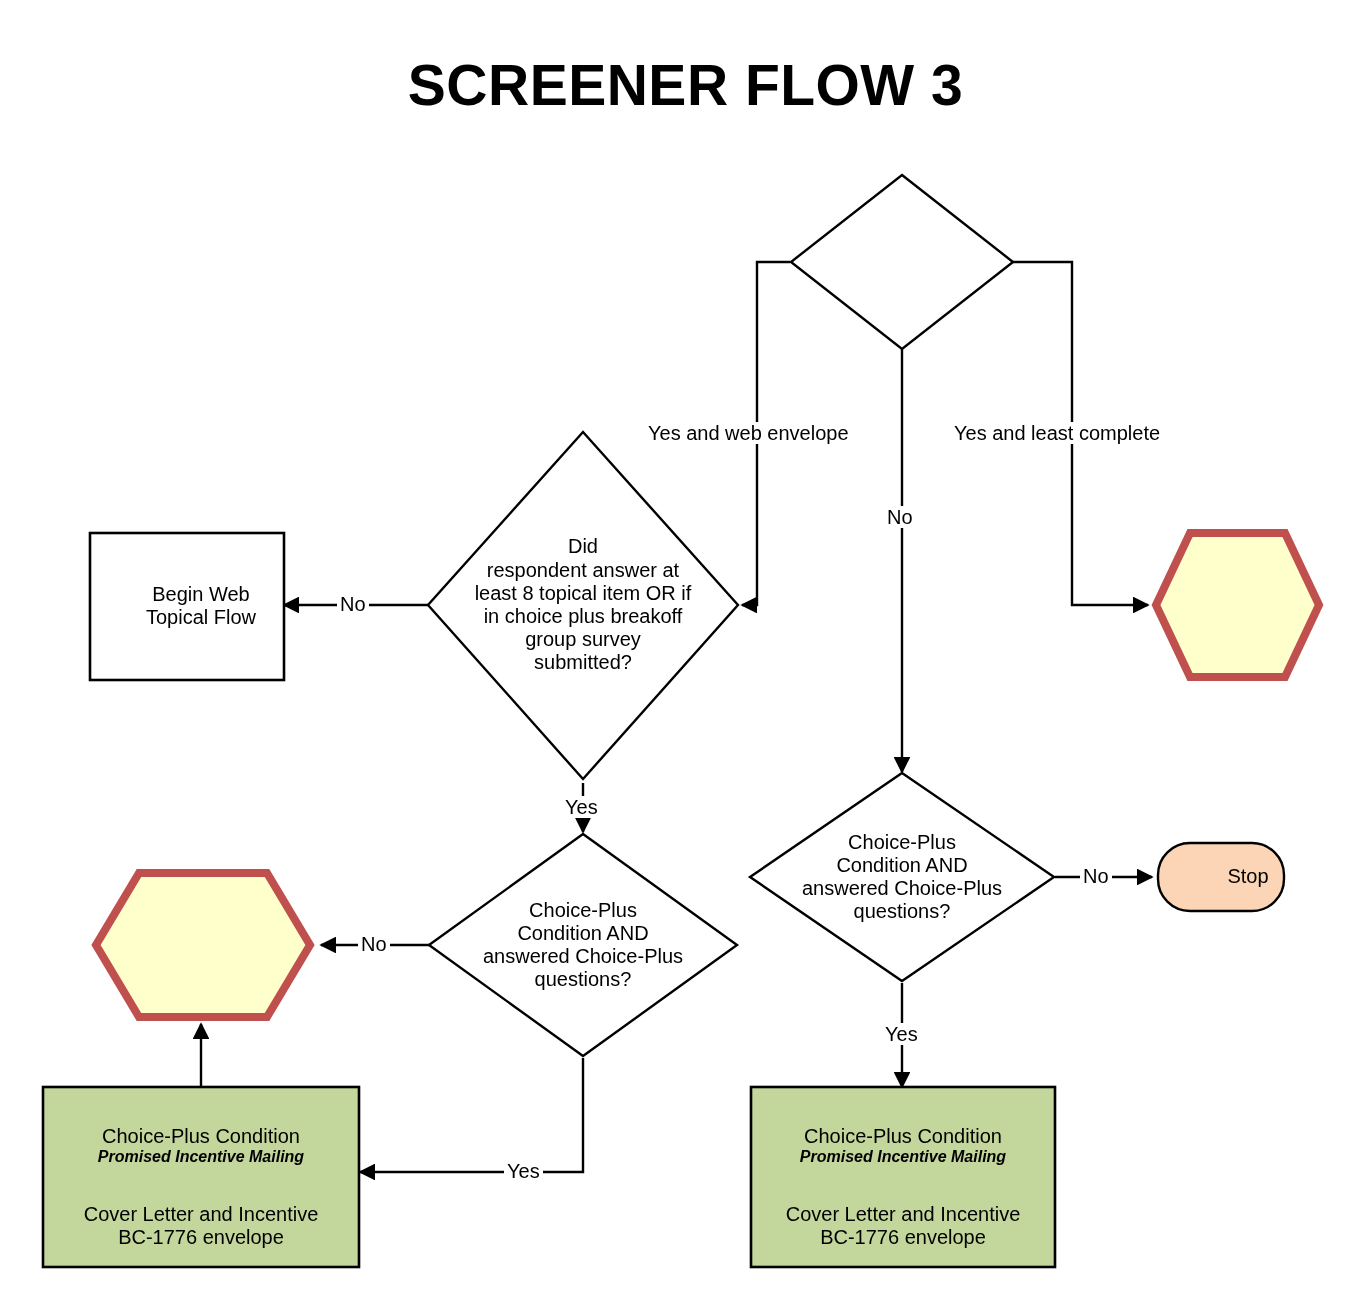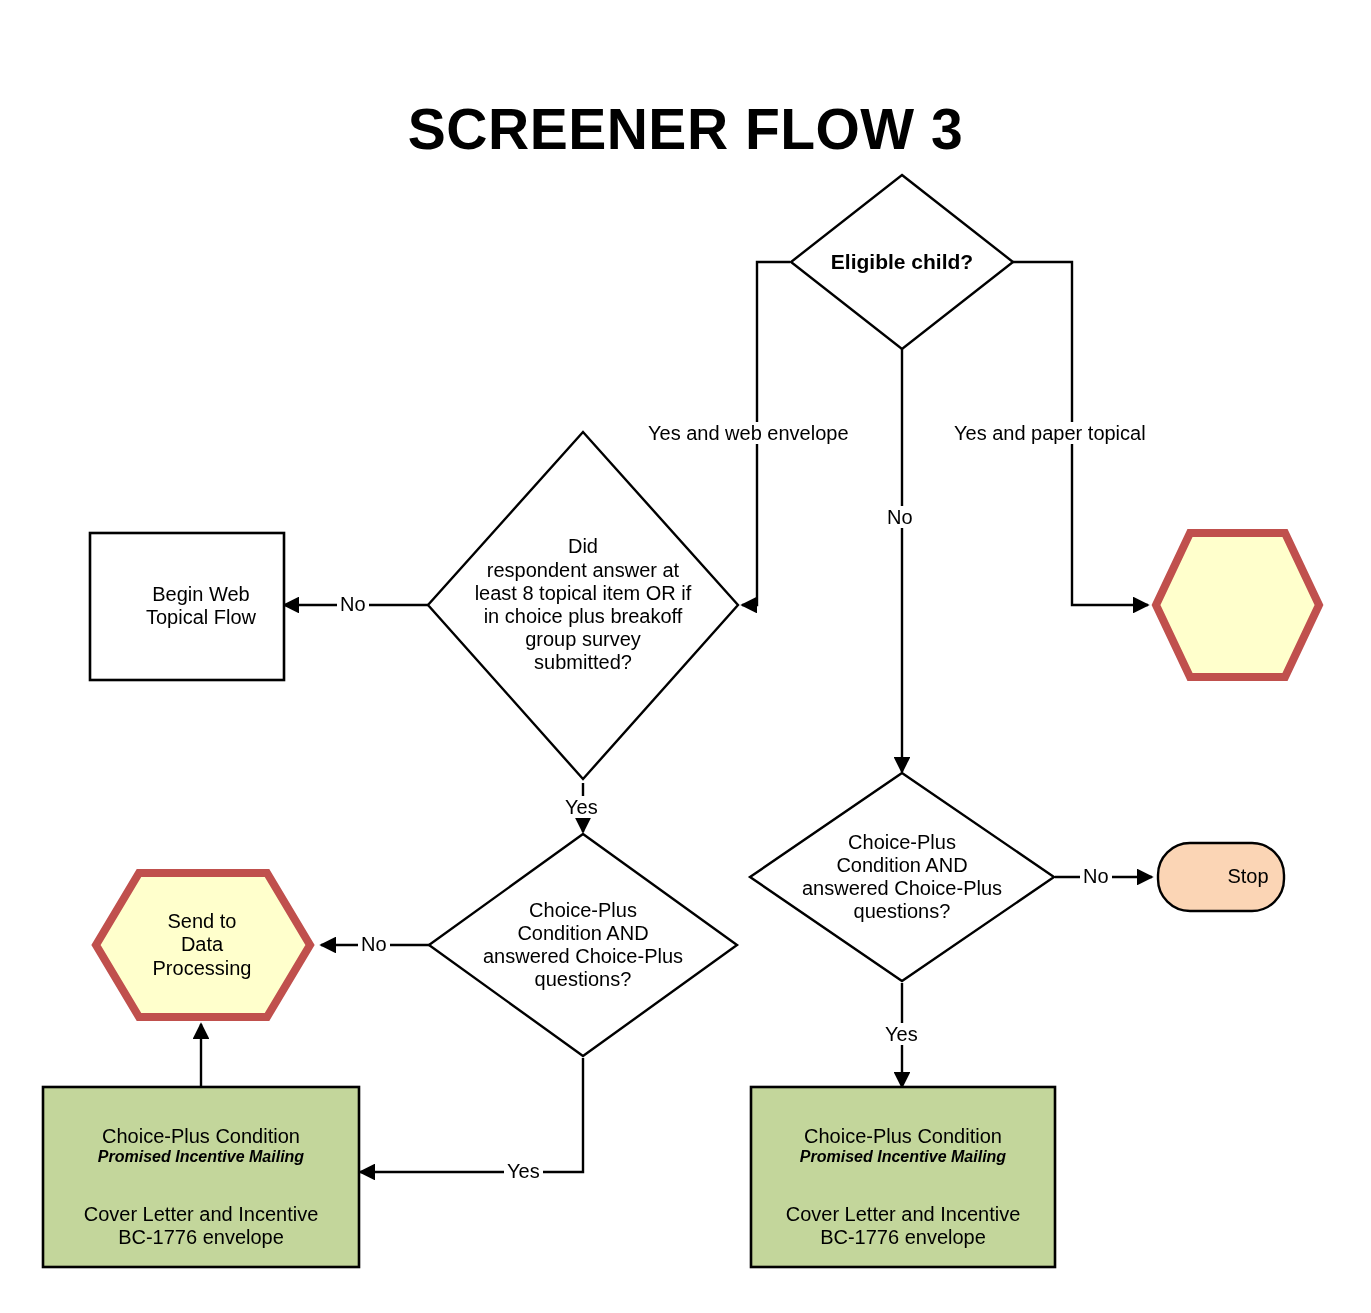--- a/index.html
+++ b/index.html
@@ -45,21 +45,20 @@
   #page-title {
     position: absolute;
     left: 0;
     top: 52px;
     width: 1371px;
     text-align: center;
     font-size: 57px;
     font-weight: bold;
     letter-spacing: 0.5px;
     color: #000000;
-    margin-top: 44px;
   }
   .t20 { font-size: 20px; }
   .t21 { font-size: 21px; }
   .bold { font-weight: bold; }
   .green-text .l1 { font-size: 20px; margin-top: 20px; }
   .green-text .l2 { font-size: 16px; font-weight: bold; font-style: italic; }
   .green-text .gap { display: block; height: 16px; }
   .green-text .l3 { font-size: 20px; margin-top: 20px; }
 </style>
 </head>
@@ -113,36 +112,32 @@
 
     <polygon points="902,773 1054,877 902,981 750,877" fill="#FFFFFF" stroke="#000000" stroke-width="2.4"></polygon>
 
     <rect x="1158" y="843" width="126" height="68" rx="32" ry="32" fill="#FBD5B5" stroke="#000000" stroke-width="2.4"></rect>
 
     <rect x="43" y="1087" width="316" height="180" fill="#C3D69B" stroke="#000000" stroke-width="2.6"></rect>
 
     <rect x="751" y="1087" width="304" height="180" fill="#C3D69B" stroke="#000000" stroke-width="2.6"></rect>
   </svg>
 
-  <div class="node-label t21 bold" style="left:791px; top:232px; width:222px; height:60px;">Eligible child?</div>
 
   <div class="node-label t20" style="left:448px; top:518px; width:270px; height:174px;">Did
 respondent answer at
 least 8 topical item OR if
 in choice plus breakoff
 group survey
 submitted?</div>
 
   <div class="node-label t20" style="left:92px; top:570px; width:190px; height:72px;padding-left:14px;">Begin Web
 Topical Flow</div>
 
 
-  <div class="node-label t20" style="left:108px; top:897px; width:188px; height:96px;">Send to
-Data
-Processing</div>
 
   <div class="node-label t20" style="left:443px; top:884px; width:280px; height:122px;">Choice-Plus
 Condition AND
 answered Choice-Plus
 questions?</div>
 
   <div class="node-label t20" style="left:762px; top:816px; width:280px; height:122px;">Choice-Plus
 Condition AND
 answered Choice-Plus
 questions?</div>
@@ -162,21 +157,21 @@
     <span class="l2">Promised Incentive Mailing</span>
     <span class="gap"></span>
     <span class="l3">Cover Letter and Incentive
 BC-1776 envelope</span>
   </div>
 
   <div class="edge-label" style="left:645px; top:422px;">Yes and web envelope</div>
 
   <div class="edge-label" style="left:884px; top:506px;">No</div>
 
-  <div class="edge-label" style="left:951px; top:422px;">Yes and paper topical</div>
+  <div class="edge-label" style="left:951px; top:422px;">Yes and least complete</div>
 
   <div class="edge-label" style="left:337px; top:593px;">No</div>
 
   <div class="edge-label" style="left:562px; top:796px;">Yes</div>
 
   <div class="edge-label" style="left:358px; top:933px;">No</div>
 
   <div class="edge-label" style="left:504px; top:1160px;">Yes</div>
 
   <div class="edge-label" style="left:1080px; top:865px;">No</div>

